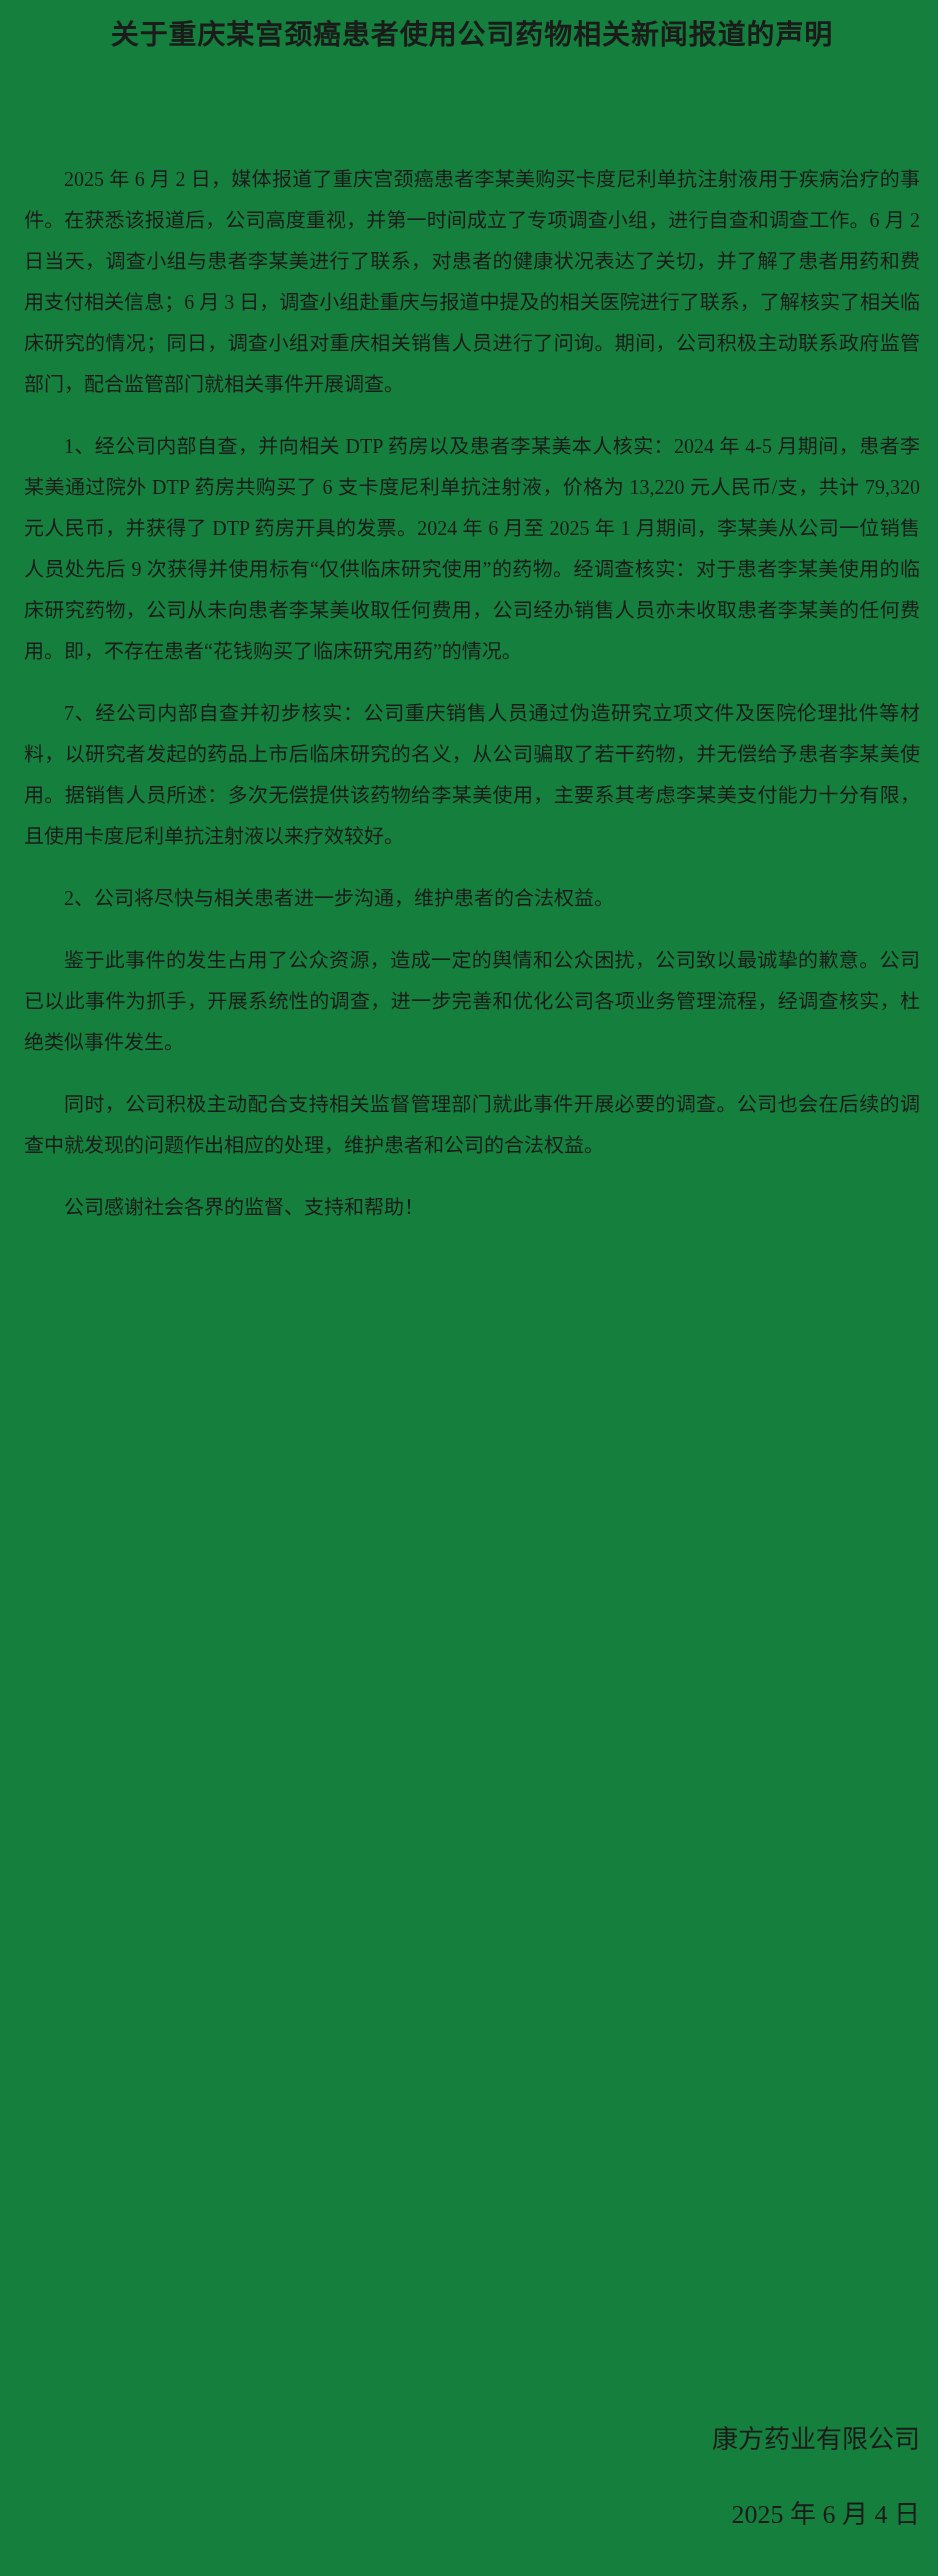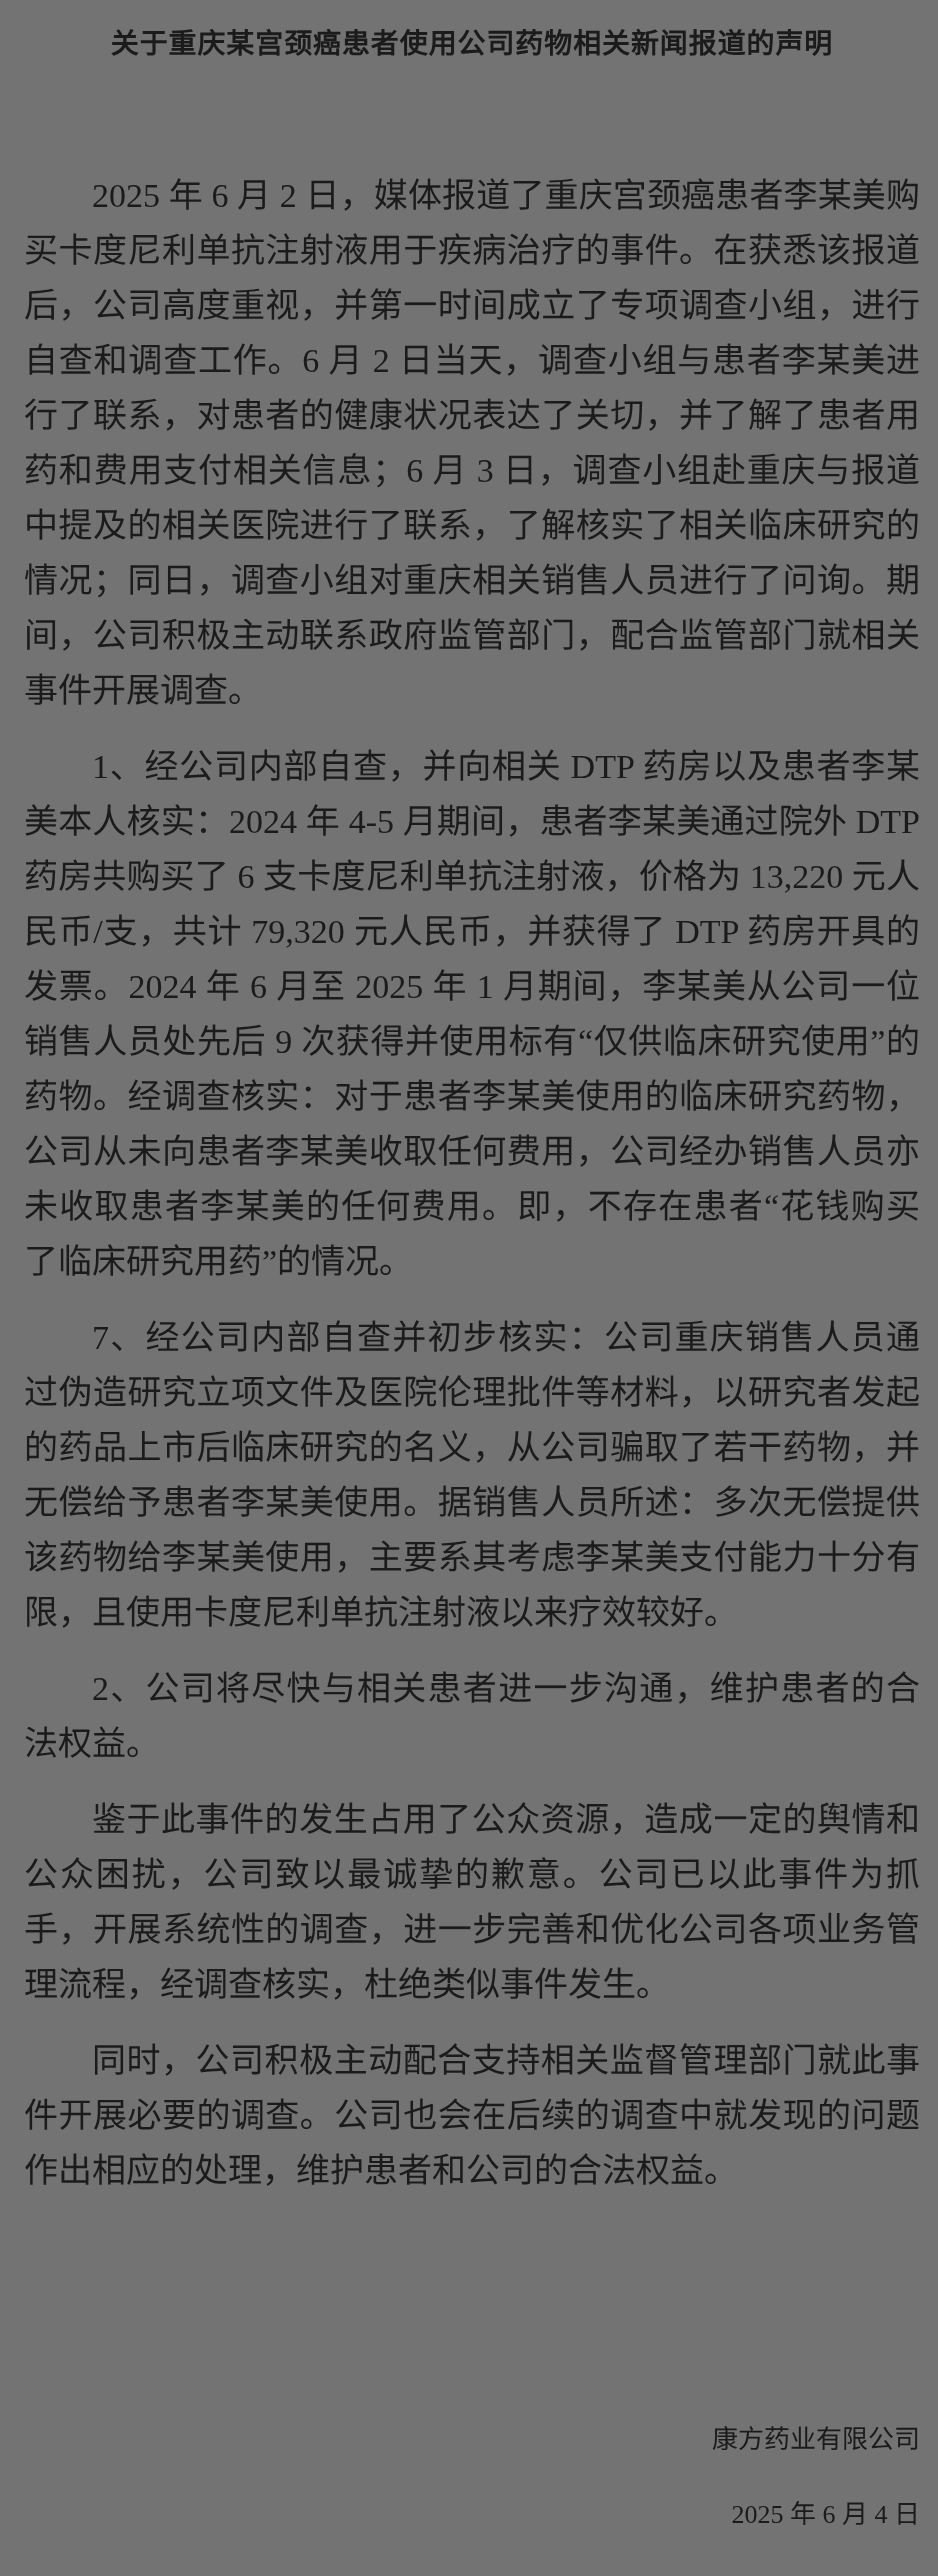--- a/index.html
+++ b/index.html
@@ -5,38 +5,38 @@
   html, body {
     margin: 0;
     padding: 0;
     background: #ffffff;
   }
   .page {
     position: relative;
     width: 939px;
     height: 2576px;
     box-sizing: border-box;
-    background: #737373;
+    background: #15803d;
     color: #1b1b1b;
     font-family: "Liberation Serif", "DejaVu Serif", serif;
-    padding: 18px 19px 0 24px;
+    padding: 9px 19px 0 24px;
     overflow: hidden;
   }
   .doc-title {
     margin: 4.3px 0 103px 0;
     text-align: center;
     font-size: 28px;
     font-weight: bold;
     line-height: 43px;
     letter-spacing: 0.9px;
   }
   .para {
     margin: 0 0 21px 0;
-    font-size: 34px;
-    line-height: 55px;
+    font-size: 20px;
+    line-height: 41px;
     text-align: justify;
     text-indent: 2em;
     word-break: break-all;
   }
   .footer-signature {
     position: absolute;
     right: 19px;
     top: 2412px;
     font-size: 26px;
     line-height: 55px;
@@ -66,20 +66,21 @@
 
     <p class="para">7、经公司内部自查并初步核实：公司重庆销售人员通过伪造研究立项文件及医院伦理批件等材料，以研究者发起的药品上市后临床研究的名义，从公司骗取了若干药物，并无偿给予患者李某美使用。据销售人员所述：多次无偿提供该药物给李某美使用，主要系其考虑李某美支付能力十分有限，且使用卡度尼利单抗注射液以来疗效较好。</p>
 
 
     <p class="para">2、公司将尽快与相关患者进一步沟通，维护患者的合法权益。</p>
 
     <p class="para">鉴于此事件的发生占用了公众资源，造成一定的舆情和公众困扰，公司致以最诚挚的歉意。公司已以此事件为抓手，开展系统性的调查，进一步完善和优化公司各项业务管理流程，经调查核实，杜绝类似事件发生。</p>
 
     <p class="para">同时，公司积极主动配合支持相关监督管理部门就此事件开展必要的调查。公司也会在后续的调查中就发现的问题作出相应的处理，维护患者和公司的合法权益。</p>
 
+    <p class="para">公司感谢社会各界的监督、支持和帮助！</p>
   </div>
 
   <div class="footer-signature">康方药业有限公司</div>
 
   <div class="footer-date">2025 年 6 月 4 日</div>
 
 </div>
 
 
 </body></html>

